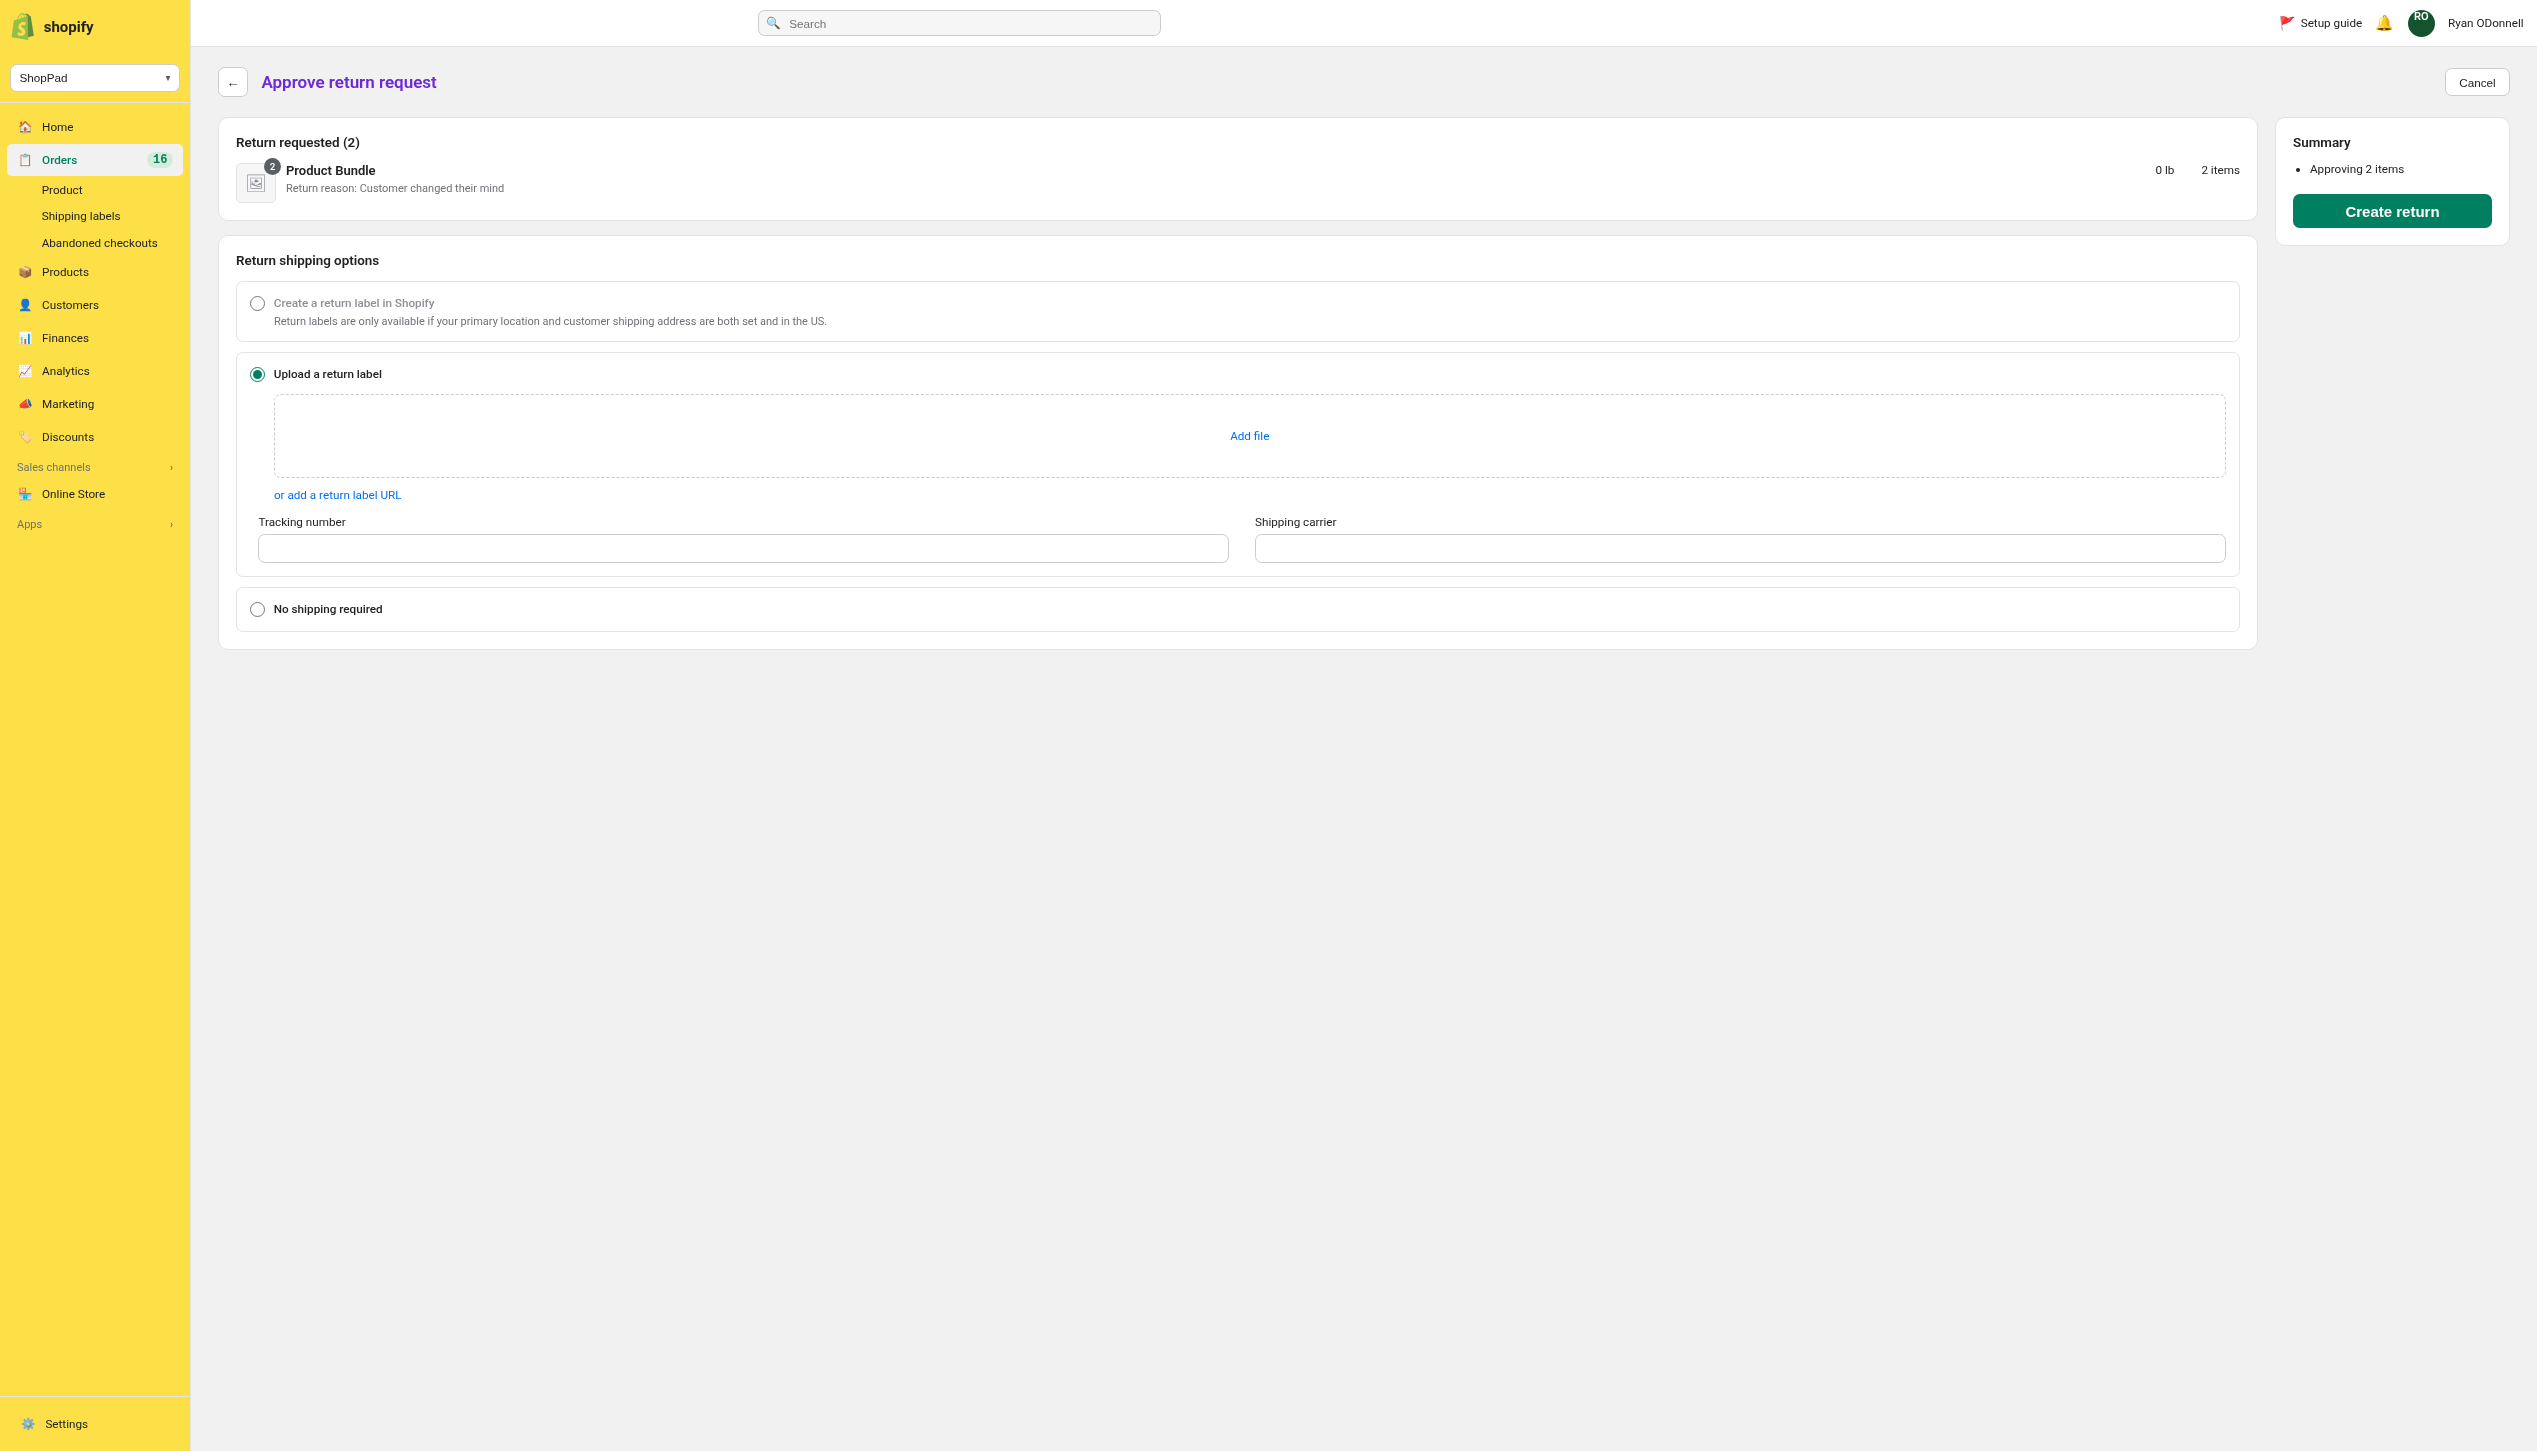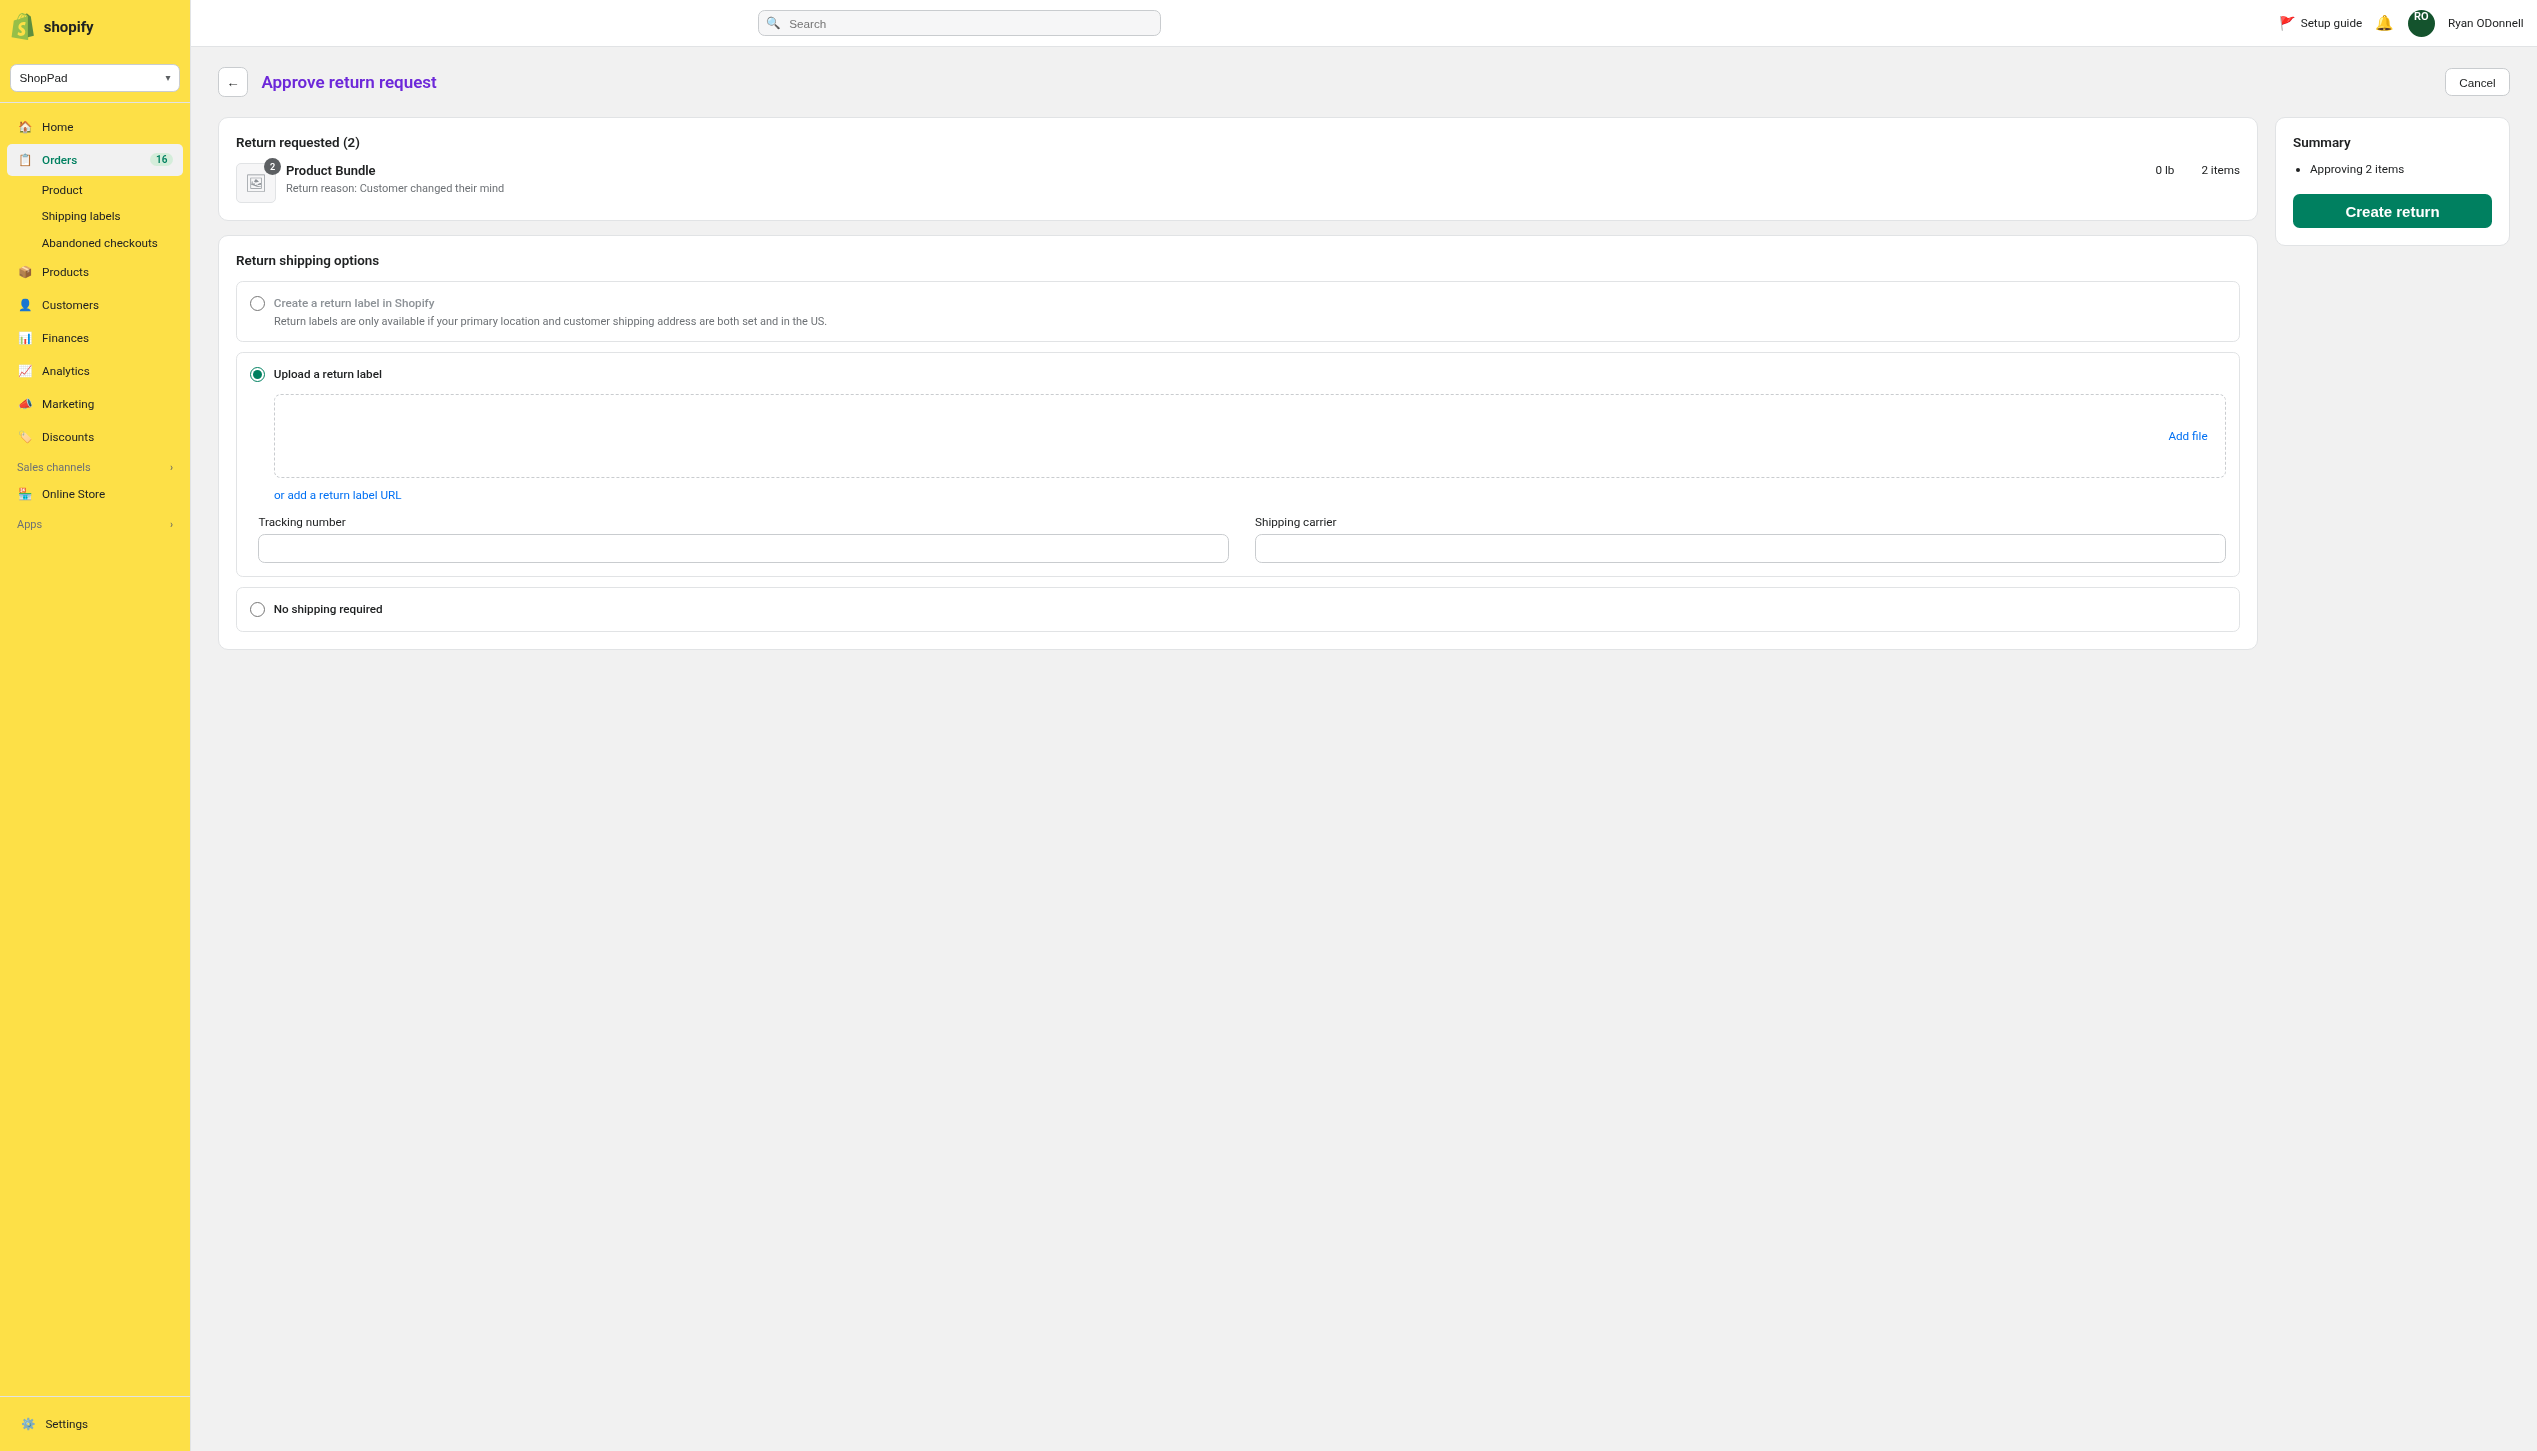--- a/index.html
+++ b/index.html
@@ -25,21 +25,21 @@
     
     .sidebar-store-select { padding: 10px; border-bottom: 0.8px solid #e1e3e5; }
     .store-select-btn { width: 100%; display: flex; align-items: center; justify-content: space-between; padding: 6.7px 8.4px; border: 0.8px solid #c9cccf; border-radius: 6.7px; background: #fff; cursor: pointer; font-size: 11.7px; color: #202223; }
     .store-select-chevron { color: #5c5f62; font-size: 10px; }
 
     .sidebar-nav { flex: 1; padding: 6.7px 0; }
     .nav-item { display: flex; align-items: center; gap: 8.4px; padding: 7.6px 10px; cursor: pointer; border-radius: 5px; margin: 0.8px 6.7px; color: #202223; font-size: 11.7px; text-decoration: none; }
     .nav-item.active { background: #f1f1f1; color: #008060; font-weight: 500; }
     .nav-item-icon { width: 17px; height: 17px; display: flex; align-items: center; justify-content: center; flex-shrink: 0; }
     .nav-item-label { flex: 1; }
-    .nav-badge { background: #e0e0e0; border-radius: 8.4px; padding: 0.8px 5.9px; font-size: 10px; font-weight: 600; color: #202223; }
+    .nav-badge { background: #e0e0e0; border-radius: 8.4px; padding: 0.8px 5.9px; font-size: 12px; font-weight: 600; color: #202223; font-family: Liberation Mono, monospace; }
     .nav-badge.active-badge { background: #d4edda; color: #008060; }
 
     .nav-sub-item { display: flex; align-items: center; padding: 5.9px 10px 5.9px 35px; cursor: pointer; color: #202223; font-size: 11.7px; border-radius: 5px; margin: 0.8px 6.7px; }
 
     .nav-section-header { padding: 6.7px 17px 3.4px; font-size: 11px; color: #6d7175; display: flex; align-items: center; justify-content: space-between; cursor: pointer; }
     .nav-section-expand { font-size: 10px; color: #5c5f62; }
 
     .sidebar-footer { padding: 10px; border-top: 0.8px solid #e1e3e5; }
     .nav-settings { display: flex; align-items: center; gap: 8.4px; padding: 7.6px 10px; cursor: pointer; border-radius: 5px; margin: 0.8px 0; font-size: 11.7px; color: #202223; }
 
@@ -71,21 +71,21 @@
     .product-weight { color: #202223; font-size: 11.7px; }
     .product-qty { color: #202223; font-size: 11.7px; }
 
     
     .shipping-option { padding: 13.4px; border: 0.8px solid #e1e3e5; border-radius: 6.7px; margin-bottom: 10px; }
     .shipping-option:last-child { margin-bottom: 0; }
     .radio-row { display: flex; align-items: flex-start; gap: 8.4px; }
     .radio-input { width: 15px; height: 15px; accent-color: #008060; margin-top: 0.8px; flex-shrink: 0; cursor: pointer; }
     .radio-label { font-size: 11.7px; color: #202223; font-weight: 500; }
     .radio-description { font-size: 11px; color: #6d7175; margin-top: 3.4px; margin-left: 23.5px; }
-    .upload-area { border: 1.7px dashed #c9cccf; border-radius: 6.7px; padding: 34px 17px; text-align: right; margin-top: 11.7px; margin-left: 23.5px; cursor: pointer; }
+    .upload-area { border: 1.7px dashed #c9cccf; border-radius: 6.7px; padding: 34px 17px; text-align: center; margin-top: 11.7px; margin-left: 23.5px; cursor: pointer; }
     .add-file-link { color: #0070f3; font-size: 11.7px; cursor: pointer; }
     .return-label-url { color: #0070f3; font-size: 11.7px; cursor: pointer; margin-top: 10px; margin-left: 23.5px; display: inline-block; }
     .form-row { display: flex; gap: 26px; margin-top: 13.4px; margin-left: 8px; }
     .form-group { flex: 1; }
     .form-label { font-size: 11.7px; color: #202223; margin-bottom: 5px; display: block; }
     .form-input { width: 100%; border: 0.8px solid #c9cccf; border-radius: 6.7px; padding: 6.7px 10px; font-size: 11.7px; color: #202223; outline: none; }
 
     
     .summary-card { background: #fff; border: 0.8px solid #e1e3e5; border-radius: 10px; padding: 17px; }
     .summary-title { font-size: 13.4px; font-weight: 600; margin-bottom: 10px; }

